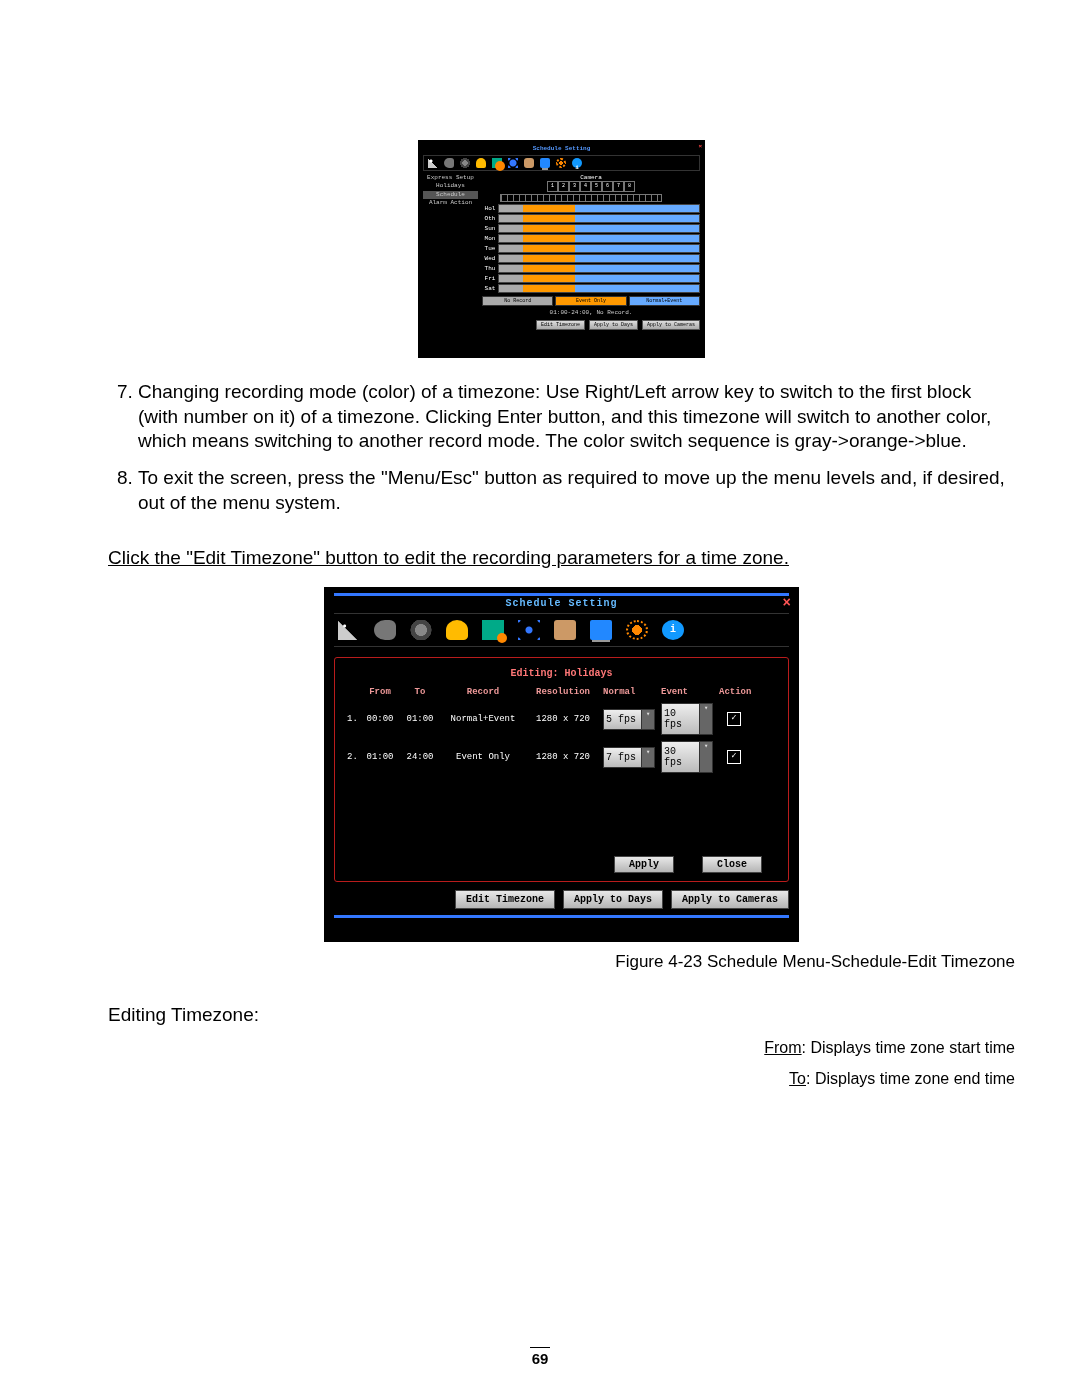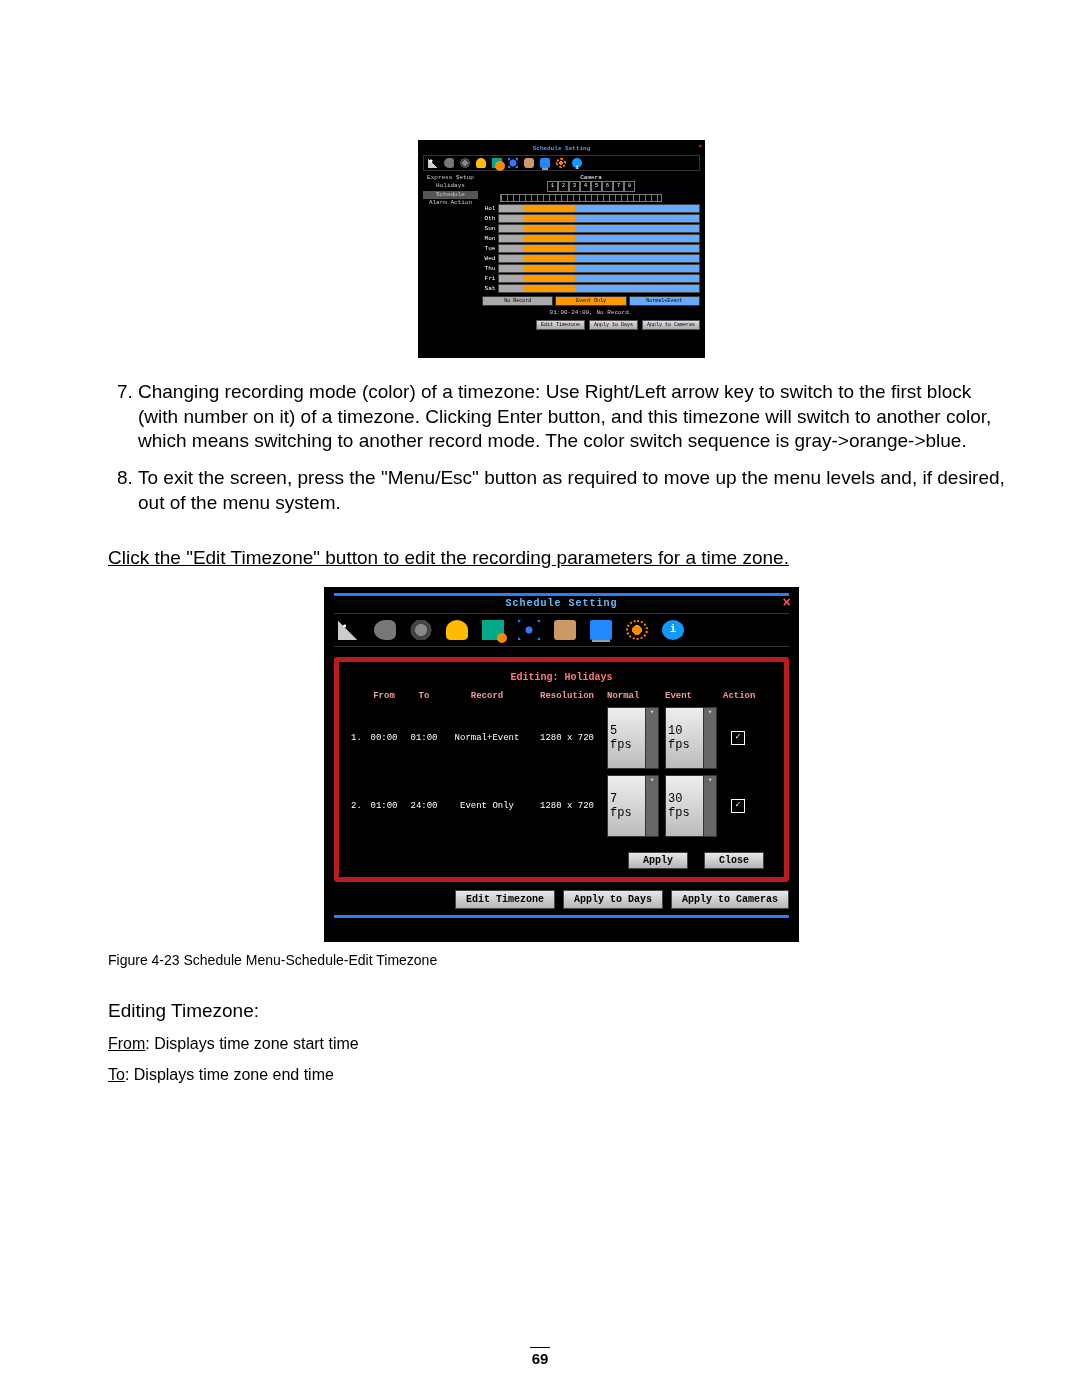--- a/index.html
+++ b/index.html
@@ -16,22 +16,22 @@
     padding: 80px 65px 40px 108px;
   }
 
   .fig-center { text-align: center; margin-top: 16px; }
 
   
   .plist { list-style: decimal; padding-left: 30px; margin: 22px 0 0 0; }
   .plist li { font-size: 19px; line-height: 1.3; margin-bottom: 12px; }
   .para { font-size: 19px; line-height: 1.35; margin: 30px 0 0 0; }
   .underline { text-decoration: underline; }
-  .fine { font-size: 16px; line-height: 1.3; margin: 10px 0 0 0; }
-  .caption { text-align: left; font-size: 14px; margin: 10px 0 0 0; }
+  .fine { font-size: 16px; line-height: 1.3; margin: 10px 0 0 0; text-align: right; }
+  .caption { text-align: right; font-size: 17px; margin: 10px 0 0 0; }
   .pagenum {
     position: absolute;
     bottom: 30px;
     left: 0;
     width: 100%;
     text-align: center;
     font-size: 15px;
     font-weight: bold;
   }
   .pagenum::before {
@@ -133,36 +133,36 @@
   .ic-reel { background: radial-gradient(circle,#888 40%,transparent 41%), radial-gradient(circle,#444 70%,transparent 72%); }
   .ic-bell { background:#fb0; border-radius:50% 50% 20% 20%; }
   .ic-cal  { background:#0a8; position:relative; }
   .ic-cal::after { content:""; position:absolute; right:-3px; bottom:-3px; width:10px; height:10px; background:#f80; border-radius:50%; }
   .ic-net  { background: radial-gradient(circle,#37f 3px, transparent 4px), radial-gradient(circle at 0 0,#37f 2px, transparent 3px), radial-gradient(circle at 100% 0,#37f 2px, transparent 3px), radial-gradient(circle at 0 100%,#37f 2px, transparent 3px), radial-gradient(circle at 100% 100%,#37f 2px, transparent 3px); }
   .ic-hdd  { background:#c96; border-radius:3px; }
   .ic-mon  { background:#28f; border-radius:2px; box-shadow: 0 4px 0 -2px #999; }
   .ic-gear { background: radial-gradient(circle,#f80 40%, transparent 41%); border:2px dotted #f80; border-radius:50%; box-sizing:border-box; }
   .ic-info { background:#19f; border-radius:50%; color:#fff; text-align:center; line-height:20px; font-weight:bold; }
 
-  .big-content { border:5px solid #b91c1c; border-radius:3px; padding:10px 12px 8px 12px; height: 225px; box-sizing:border-box; position:relative; }
+  .big-content { border:1px solid #b91c1c; border-radius:3px; padding:10px 12px 8px 12px; height: 225px; box-sizing:border-box; position:relative; }
   .big-edit-title { color:#f77; font-weight:bold; margin-bottom:8px; }
   .thead, .trow { display:flex; gap:6px; font-size:9px; align-items:center; margin-bottom:6px; }
   .thead { color:#e99; font-weight:bold; }
   .c-idx { width:10px; color:#fff; }
   .c-from { width:34px; }
   .c-to   { width:34px; }
   .c-rec  { width:80px; }
   .c-res  { width:68px; }
   .c-sel  { width:52px; display:flex; }
-  .c-sel .selbox { flex:1; background:linear-gradient(#eee,#bbb); color:#000; border:1px solid #333; padding:16px 2px; font-size:12px; text-align:left; }
+  .c-sel .selbox { flex:1; background:linear-gradient(#eee,#bbb); color:#000; border:1px solid #333; padding:4px 2px; font-size:10px; text-align:left; }
   .c-sel .seldd  { width:12px; background:#666; border:1px solid #333; border-left:0; text-align:center; color:#ddd; font-size:7px; }
   .c-chk { width:30px; text-align:center; }
   .chkbox { display:inline-block; width:12px; height:12px; border:1px solid #fff; text-align:center; line-height:10px; font-size:9px; }
 
-  .big-apply-row { position:absolute; right:20px; bottom:8px; display:flex; gap:16px; }
+  .big-apply-row { position:absolute; right:26px; bottom:8px; display:flex; gap:28px; }
   .bbtn {
     background:linear-gradient(#e8e8e8,#b5b5b5);
     color:#000; border:1px solid #444; padding:2px 14px;
     font-family:inherit; font-size:10px; font-weight:bold;
   }
   .big-lowbtns { display:flex; gap:8px; justify-content:flex-end; margin-top:8px; }
   .big-lowbtns .bbtn { padding:3px 10px; }
   .big-botline { height:3px; background:#37f; margin-top:6px; }
 
 </style>

